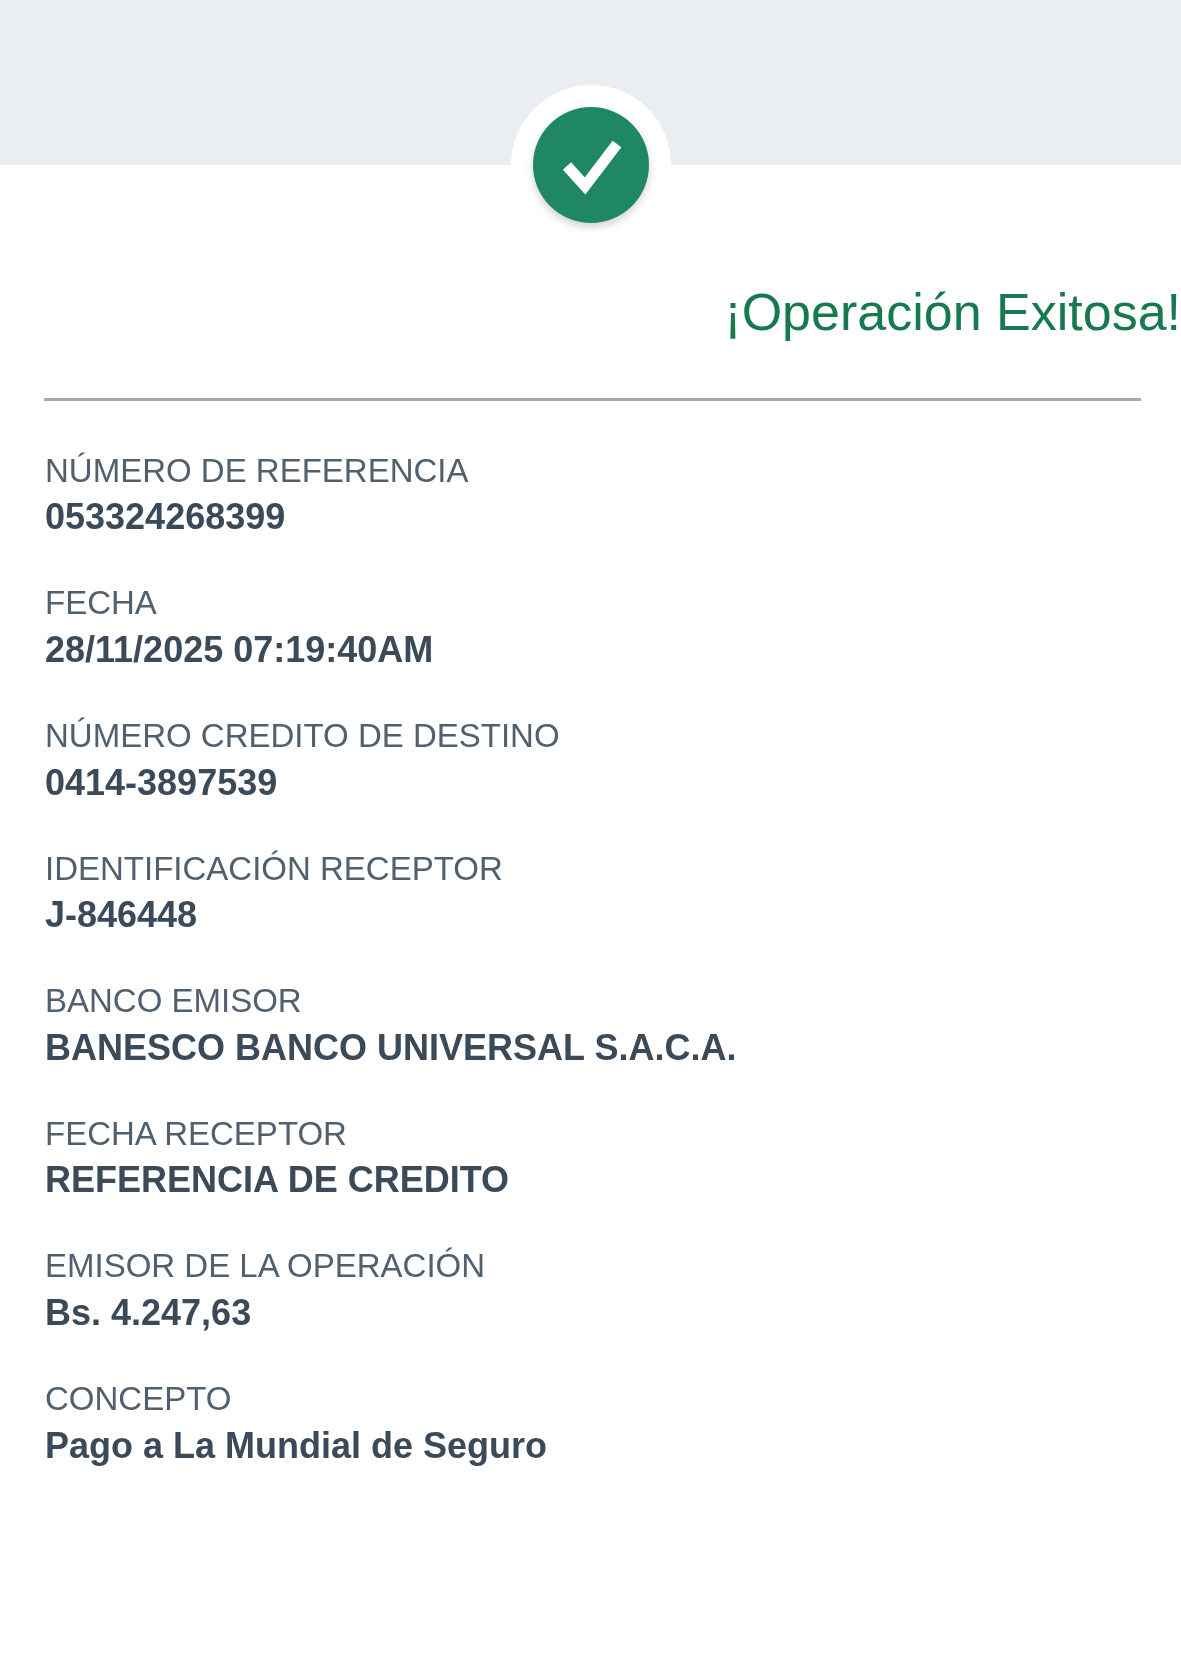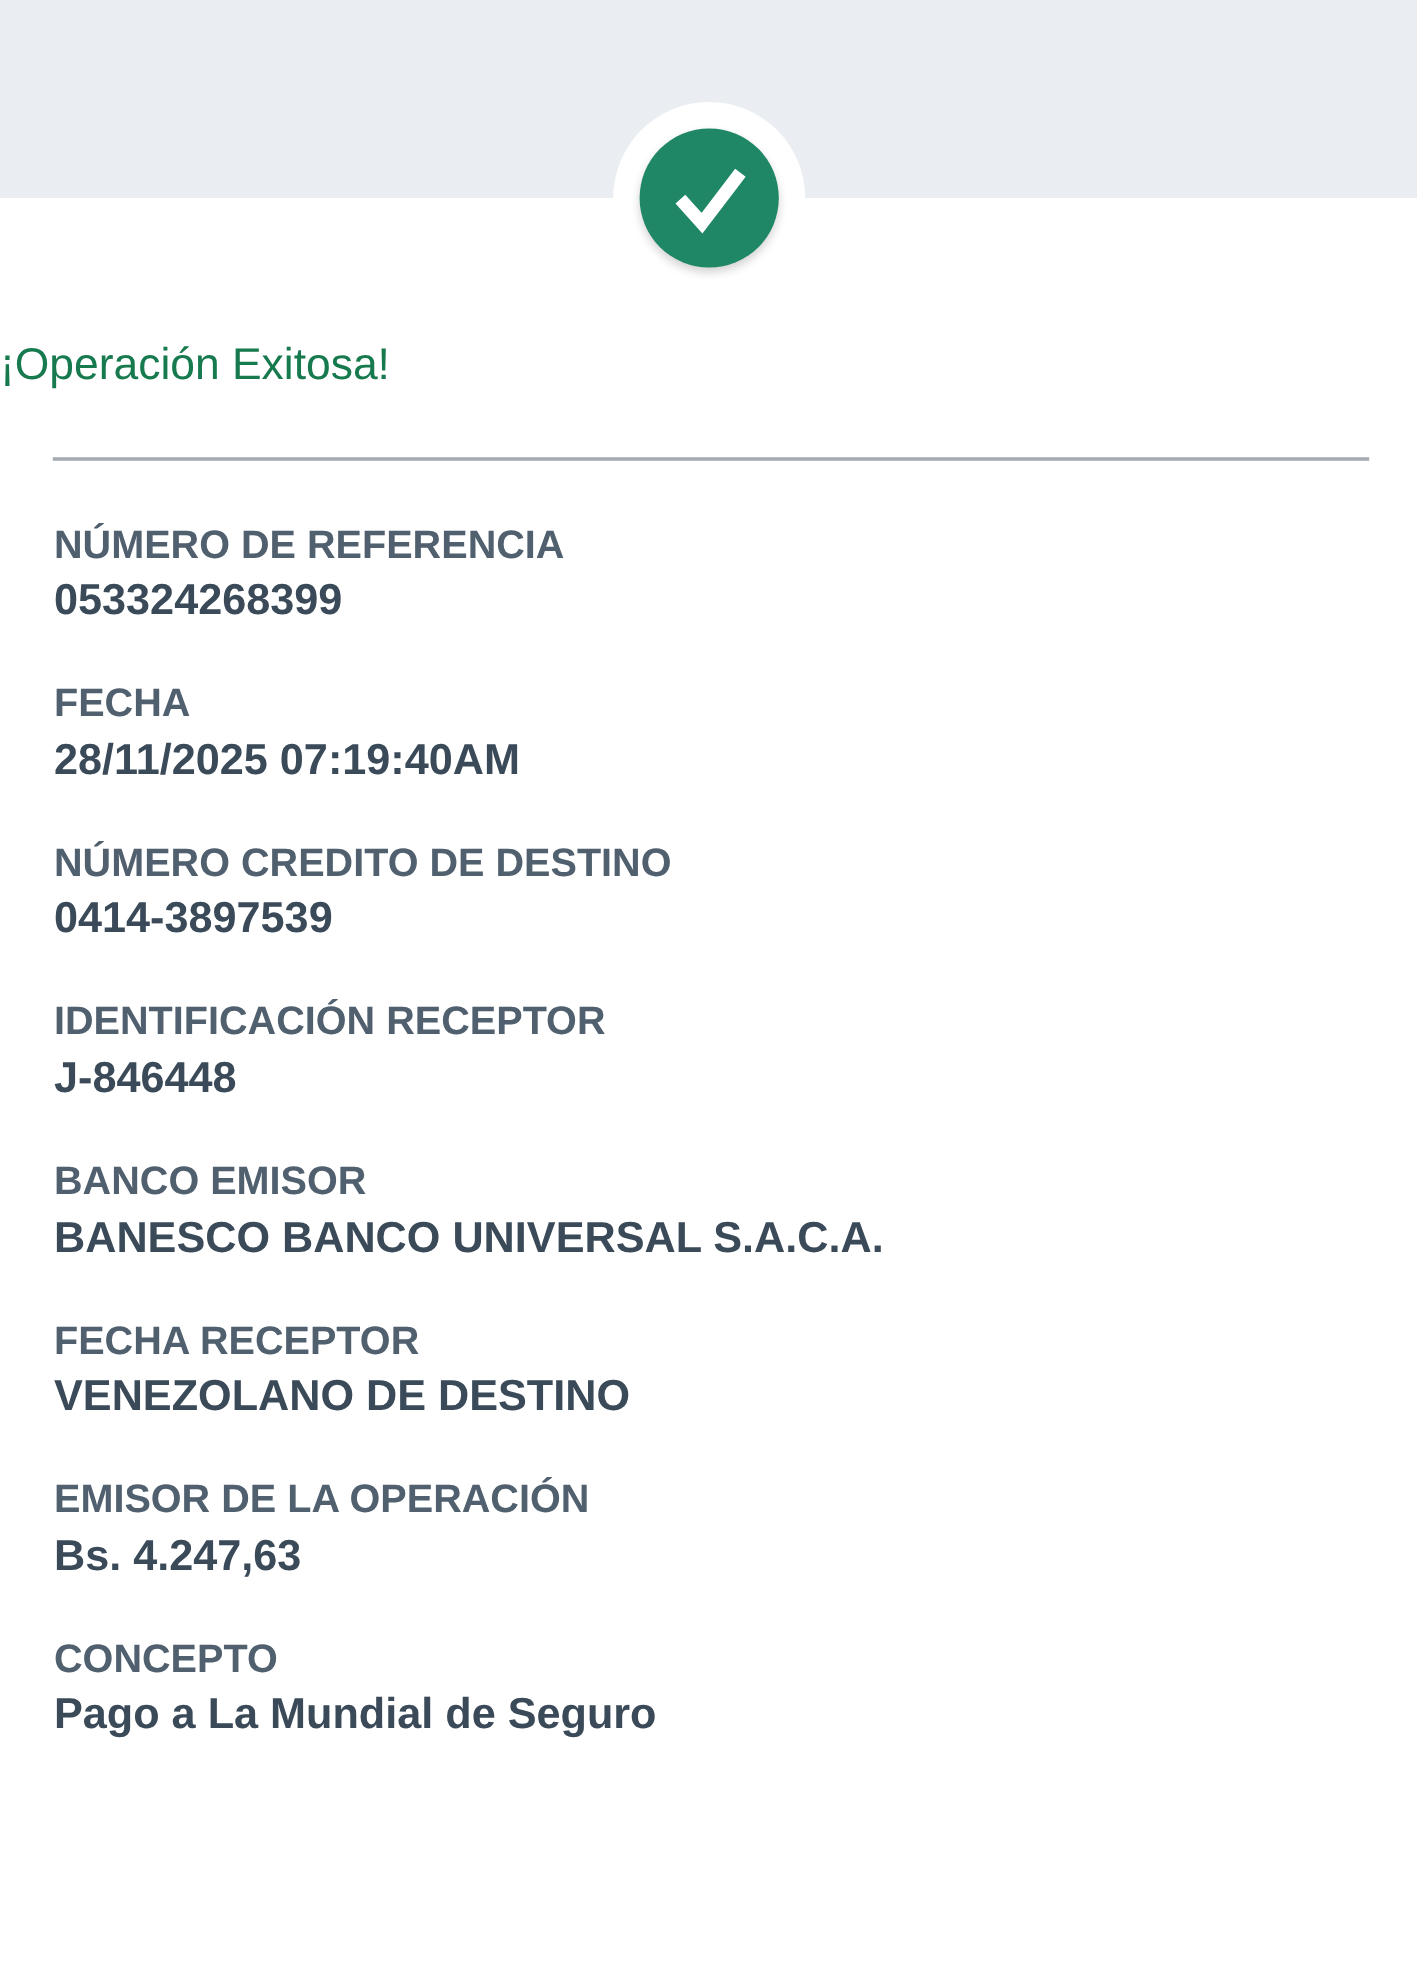--- a/index.html
+++ b/index.html
@@ -49,41 +49,41 @@
     align-items:center;
     justify-content:center;
   }
   .success-icon svg{
     width:72px;
     height:64px;
     display:block;
   }
   .title{
     margin-top:118px;
-    text-align:left;
-    font-size:37px;
+    text-align:right;
+    font-size:52px;
     font-weight:400;
     line-height:1.15;
     color:var(--title_green);
   }
   .divider{
     border:none;
     border-top:3px solid var(--divider);
     margin:55px 40px 0 44px;
   }
   .fields{
     padding:50px 45px 0 45px;
   }
   .field{
     margin-bottom:44px;
   }
   .field-label{
     font-size:33px;
     line-height:1.2;
-    font-weight:700;
+    font-weight:400;
     color:var(--label);
   }
   .field-value{
     margin-top:4px;
     font-size:36px;
     line-height:1.25;
     font-weight:700;
     color:var(--value);
   }
 </style>
@@ -128,21 +128,21 @@
       <div class="field-value">J-846448</div>
     </div>
 
     <div class="field">
       <div class="field-label">BANCO EMISOR</div>
       <div class="field-value">BANESCO BANCO UNIVERSAL S.A.C.A.</div>
     </div>
 
     <div class="field">
       <div class="field-label">FECHA RECEPTOR</div>
-      <div class="field-value">VENEZOLANO DE DESTINO</div>
+      <div class="field-value">REFERENCIA DE CREDITO</div>
     </div>
 
     <div class="field">
       <div class="field-label">EMISOR DE LA OPERACIÓN</div>
       <div class="field-value">Bs. 4.247,63</div>
     </div>
 
     <div class="field">
       <div class="field-label">CONCEPTO</div>
       <div class="field-value">Pago a La Mundial de Seguro</div>

